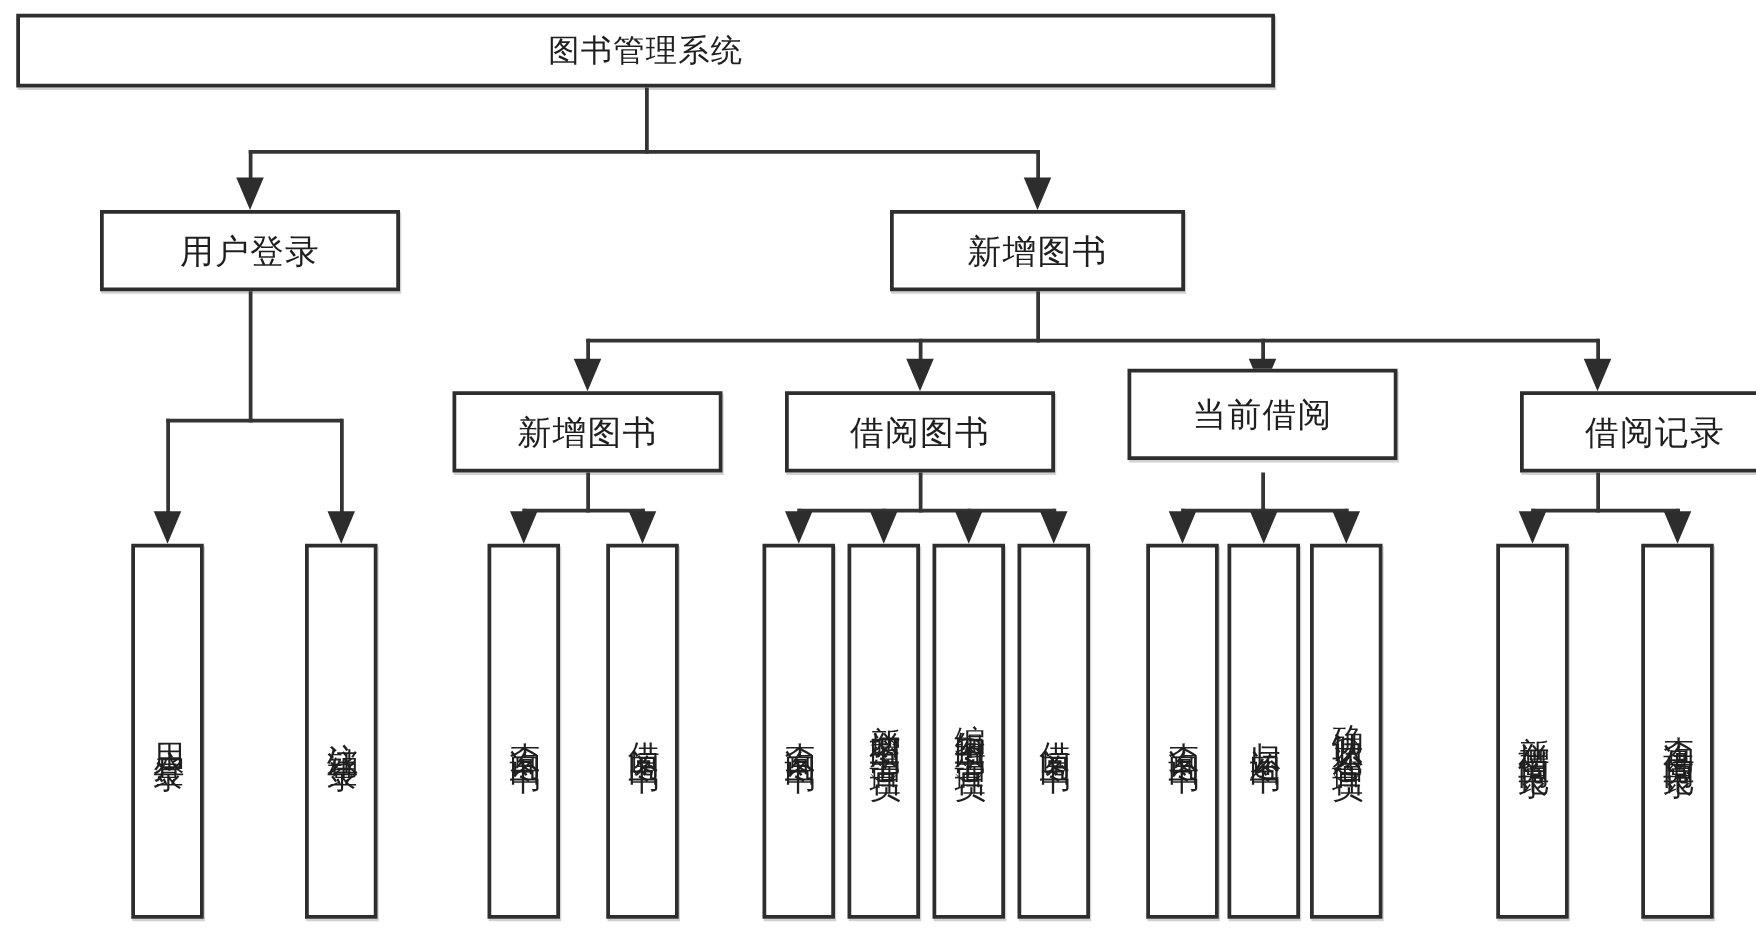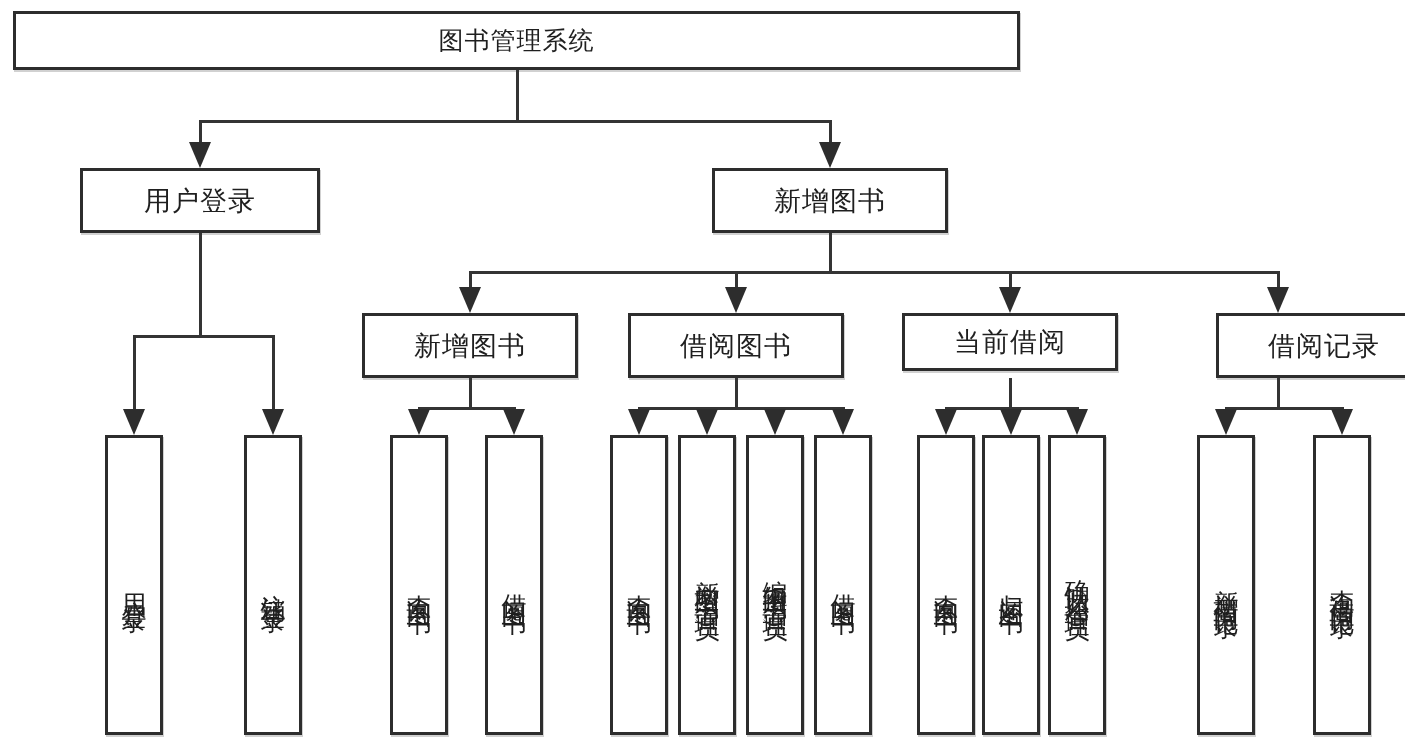--- a/index.html
+++ b/index.html
@@ -100,21 +100,21 @@
   <div class="arrow" style="left:999px;top:287px"></div>
   <div class="vline" style="left:1277px;top:271px;height:18px"></div>
   <div class="arrow" style="left:1267px;top:287px"></div>
 
   <div class="box" style="left:362px;top:313px;width:216px;height:65px">
     <span class="lbl-h">新增图书</span>
   </div>
   <div class="box" style="left:628px;top:313px;width:216px;height:65px">
     <span class="lbl-h">借阅图书</span>
   </div>
-  <div class="box" style="left:902px;top:313px;width:216px;height:58px">
+  <div class="box" style="left:902px;top:295px;width:216px;height:73px">
     <span class="lbl-h">当前借阅</span>
   </div>
   <div class="box" style="left:1216px;top:313px;width:216px;height:65px">
     <span class="lbl-h">借阅记录</span>
   </div>
 
   <div class="vline" style="left:469px;top:378px;height:32px"></div>
   <div class="hline" style="left:418px;top:407px;width:97px"></div>
   <div class="vline" style="left:418px;top:407px;height:6px"></div>
   <div class="arrow" style="left:408px;top:409px"></div>

